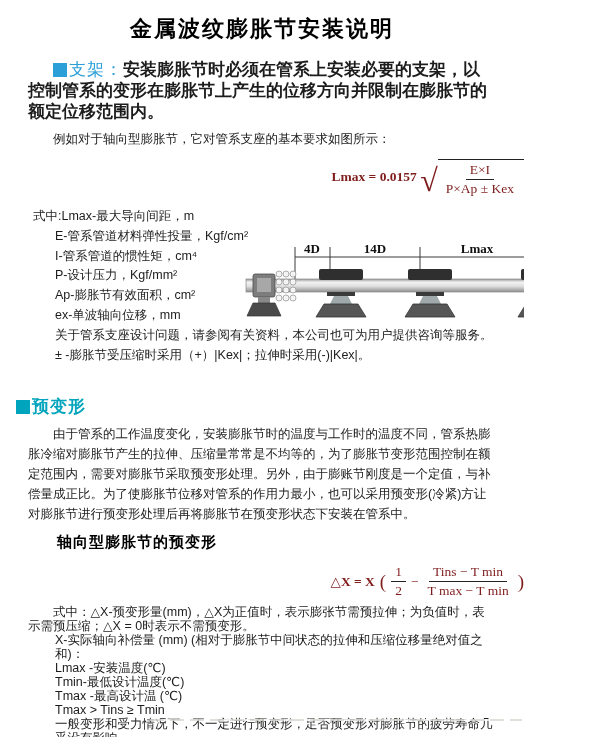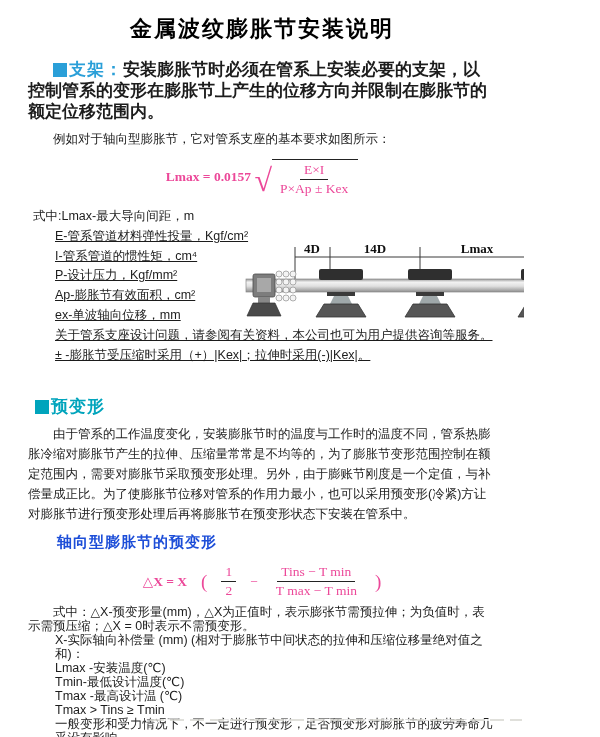--- a/index.html
+++ b/index.html
@@ -27,59 +27,59 @@
   
   .sect-line { margin: 16px 28px 0 28px; text-indent: 2em; font-size: 12.5px; line-height: 20px; }
   .bullet-sq {
     display: inline-block;
     width: 14px; height: 14px;
     vertical-align: -2px;
     margin-right: 2px;
   }
   .sect-head-inline {
     font-size: 17px;
-    font-weight: bold;
+    font-weight: normal;
     letter-spacing: 1px;
   }
   .intro-text { font-weight: bold; font-size: 17px; }
   .para {
     margin: 6px 28px 0 28px;
     text-indent: 2em;
     font-size: 12.5px;
     line-height: 20px;
   }
   
   .formula {
-    text-align: center;
+    text-align: right;
     font-family: "Liberation Serif", "DejaVu Serif", serif;
     font-size: 13.5px;
-    color: #ec4899;
+    color: #7f1d1d;
   }
   .formula .flhs { font-weight: bold; }
   .f1 { margin: 10px 0 4px 0; }
   .sqrt-wrap { display: inline-flex; align-items: center; vertical-align: middle; }
   .radical { font-size: 32px; line-height: 0.9; font-weight: normal; transform: translateY(2px); }
   .rootbox { border-top: 1.4px solid #222; padding: 2px 6px 0 4px; display: inline-block; }
   .frac { display: inline-flex; flex-direction: column; align-items: center; vertical-align: middle; }
   .frac .num { padding: 0 4px 1px 4px; border-bottom: 1.2px solid #222; }
   .frac .den { padding: 1px 4px 0 4px; }
   .paren { font-size: 19px; font-weight: normal; }
-  .f-mid { display: inline-flex; align-items: center; gap: 14px; vertical-align: middle; }
+  .f-mid { display: inline-flex; align-items: center; gap: 5px; vertical-align: middle; }
   .f-bold { font-weight: bold; }
   
   .defs-wrap { position: relative; margin: 10px 0 0 33px; min-height: 168px; }
   .def-line { font-size: 12.5px; line-height: 19.8px; white-space: nowrap; }
-  .def-line.ind { padding-left: 22px; text-decoration: underline; }
+  .def-line.ind { padding-left: 22px; }
   .diagram {
     position: absolute;
     left: 210px; top: 30px;
     width: 356px; height: 98px;
   }
   
-  .sect-head2 { margin: 20px 28px 0 35px; font-size: 17px; font-weight: bold; letter-spacing: 1px; }
+  .sect-head2 { margin: 20px 28px 0 16px; font-size: 17px; font-weight: bold; letter-spacing: 1px; }
   .sub-head { font-size: 15px; font-weight: bold; letter-spacing: 1px; }
   .sub-head.axial { margin: 14px 0 0 57px; }
   .f2 { margin: 12px 0 6px 0; }
   .axial-lines { margin: 4px 28px 0 28px; }
   .axial-lines .a-line { font-size: 12.5px; line-height: 14px; }
   .axial-lines .a-line.first { text-indent: 2em; }
   .axial-lines .a-line.ind { padding-left: 27px; }
   .cut-line {
     position: absolute;
     left: 150px; top: 719px;
@@ -191,21 +191,21 @@
       </g>
     </svg>
   </div>
 
   <div class="sect-head2">
     <span class="bullet-sq" style="background:#00a4bc;"></span><span style="color:#00a4bc;">预变形</span>
   </div>
 
   <div class="para">由于管系的工作温度变化，安装膨胀节时的温度与工作时的温度不同，管系热膨胀冷缩对膨胀节产生的拉伸、压缩量常常是不均等的，为了膨胀节变形范围控制在额定范围内，需要对膨胀节采取预变形处理。另外，由于膨账节刚度是一个定值，与补偿量成正比。为了使膨胀节位移对管系的作用力最小，也可以采用预变形(冷紧)方让对膨胀节进行预变形处理后再将膨胀节在预变形状态下安装在管系中。</div>
 
-  <div class="sub-head axial" style="color:#1d4ed8;margin-top:9px;">轴向型膨胀节的预变形</div>
+  <div class="sub-head axial" style="color:#000000;margin-top:9px;">轴向型膨胀节的预变形</div>
 
   <div class="formula f2">
     <span class="f-mid">
       <span class="f-bold">△X = X</span>
         <span class="paren">(</span>
       <span class="frac">
         <span class="num">1</span>
         <span class="den">2</span>
       </span>
       <span>−</span>

